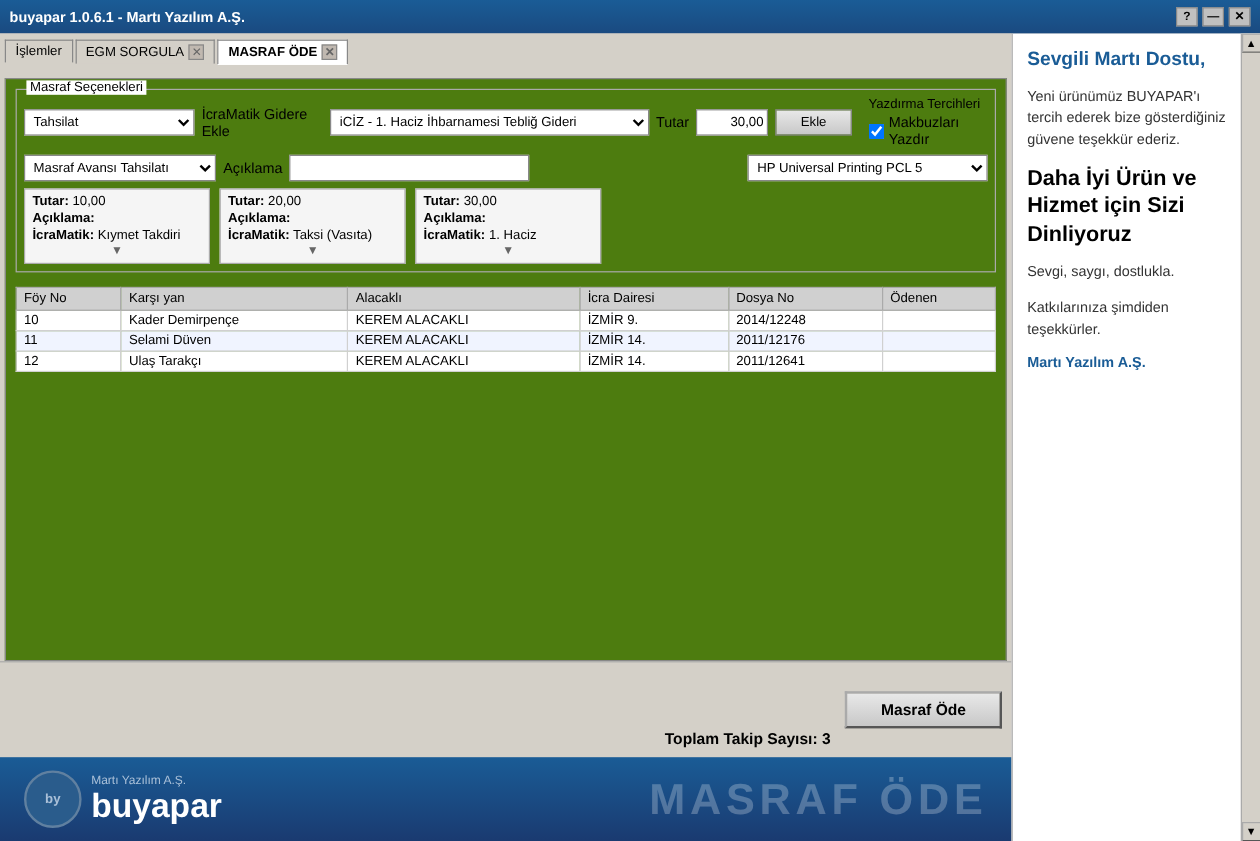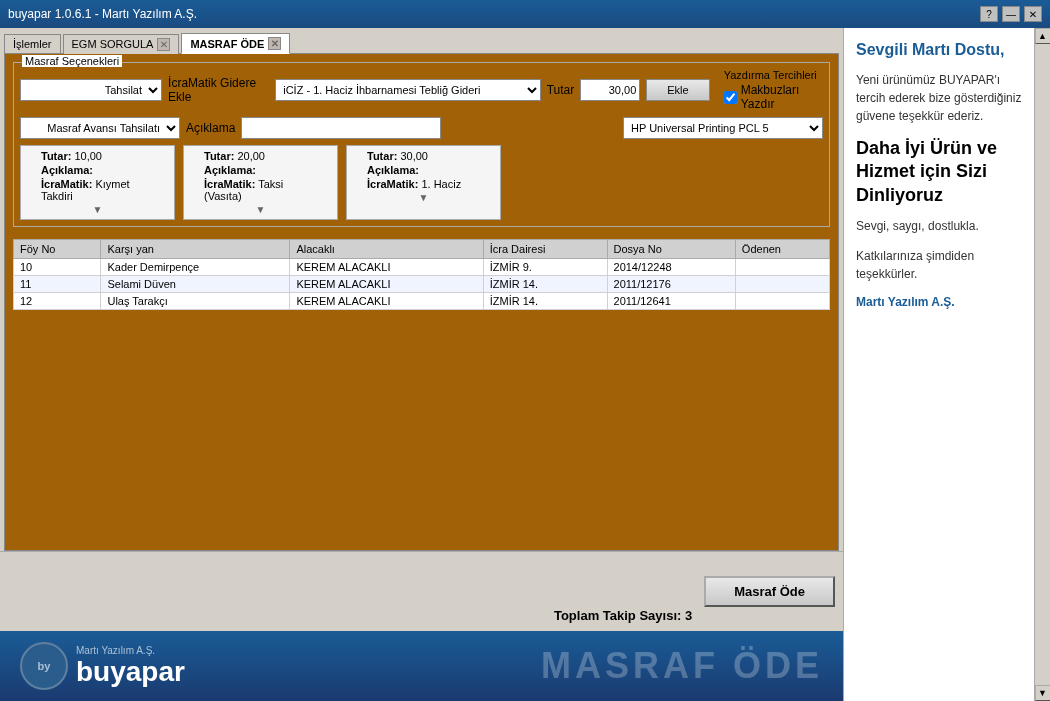--- a/index.html
+++ b/index.html
@@ -8,21 +8,21 @@
     
     .title-bar {
       background: linear-gradient(to bottom, #1a5c96, #1a4a80);
       color: white;
       height: 28px;
       display: flex;
       align-items: center;
       justify-content: space-between;
       padding: 0 8px;
       font-size: 12px;
-      font-weight: normal;
+      font-weight: bold;
       gap: 28px;
     }
     .title-bar-buttons { display: flex; gap: 4px; }
     .title-bar-btn {
       width: 18px; height: 16px; background: #c0c0c0; border: 1px solid #888;
       display: flex; align-items: center; justify-content: center; font-size: 10px;
       cursor: pointer; color: #000;
     }
 
     
@@ -35,23 +35,23 @@
     .left-panel {
       width: 843px;
       display: flex;
       flex-direction: column;
       background: #d4d0c8;
     }
 
     
     .tab-bar {
       background: #d4d0c8;
-      padding: 4px 4px 0 4px;
-      display: flex;
-      align-items: center;
+      padding: 4px 4px 12px 4px;
+      display: flex;
+      align-items: flex-start;
       gap: 2px;
     }
     .tab {
       background: #d4d0c8;
       border: 1px solid #888;
       border-bottom: none;
       padding: 3px 8px;
       cursor: pointer;
       font-size: 11px;
       display: flex; align-items: center; gap: 4px;
@@ -65,21 +65,21 @@
       z-index: 2;
     }
     .tab-close {
       font-size: 10px; color: #666; cursor: pointer;
       background: #c0b8b0; border: 1px solid #888;
       width: 13px; height: 13px; display: flex; align-items: center; justify-content: center;
     }
 
     
     .content-area {
-      background: #a16207;
+      background: #4d7c0f;
       border: 1px solid #888;
       margin: 0 4px;
       flex: 1;
       display: flex;
       flex-direction: column;
       padding: 8px;
     }
 
     
     .group-box {
@@ -104,21 +104,21 @@
       margin-bottom: 6px;
     }
 
     select, input[type="text"] {
       height: 22px;
       border: 1px solid #888;
       background: white;
       font-size: 11px;
       padding: 0 3px;
     }
-    .select-medium { width: 160px; text-align: right; }
+    .select-medium { width: 160px; }
     .select-large { width: 300px; }
     .input-amount { width: 60px; text-align: right; }
     .input-aciklama { width: 200px; }
 
     .btn-ekle {
       background: linear-gradient(to bottom, #e8e8e8, #c8c8c8);
       border: 1px solid #888;
       padding: 2px 20px;
       height: 22px;
       cursor: pointer;
@@ -134,21 +134,21 @@
 
     
     .items-row {
       display: flex;
       gap: 8px;
       margin-top: 4px;
     }
     .item-card {
       border: 1px solid #aaa;
       background: #f5f5f5;
-      padding: 4px 20px;
+      padding: 4px 6px;
       width: 155px;
       font-size: 11px;
     }
     .item-card .item-line { margin-bottom: 2px; }
     .item-chevron {
       text-align: center;
       font-size: 10px;
       color: #666;
       cursor: pointer;
     }

